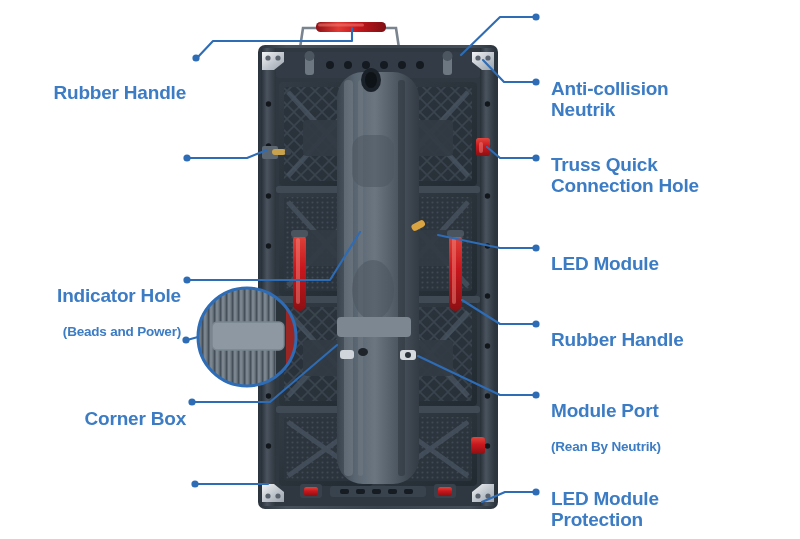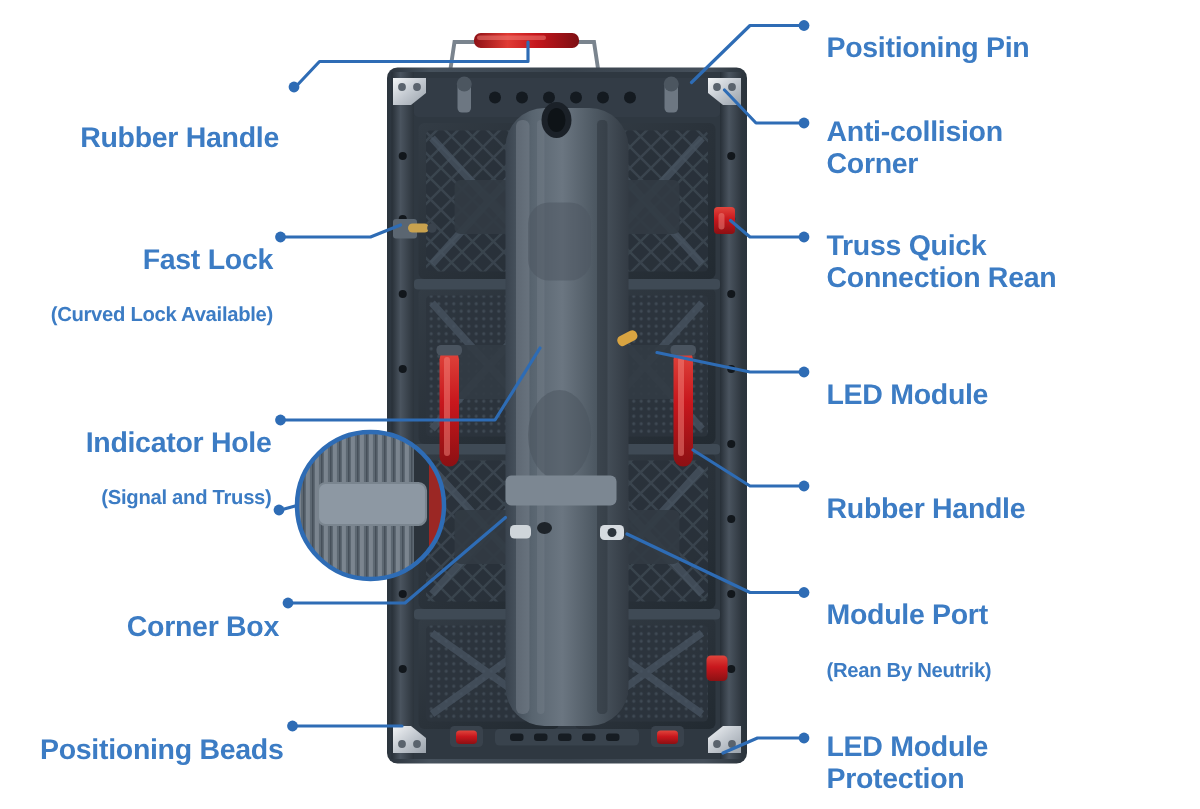--- a/index.html
+++ b/index.html
@@ -343,51 +343,41 @@
       <circle cx="536" cy="324" r="3.6"></circle>
       <circle cx="536" cy="395" r="3.6"></circle>
       <circle cx="536" cy="492" r="3.6"></circle>
     </g>
   </svg>
 
   <div class="label left" style="right:614px;top:66px;">
     <span class="main">Rubber Handle</span>
   </div>
 
-  <div class="label left" style="right:618px;top:147px;">
-    <span class="main">Fast Lock</span>
-    <span class="sub">(Curved Lock Available)</span>
-  </div>
 
   <div class="label left" style="right:619px;top:269px;">
     <span class="main">Indicator Hole</span>
-    <span class="sub">(Signal and Truss)</span>
+    <span class="sub">(Beads and Power)</span>
   </div>
 
 
   <div class="label left" style="right:614px;top:392px;">
     <span class="main">Corner Box</span>
   </div>
 
-  <div class="label left" style="right:611px;top:474px;">
-    <span class="main">Positioning Beads</span>
-  </div>
-
-  <div class="label right" style="left:551px;top:6px;">
-    <span class="main">Positioning Pin</span>
-  </div>
+
 
   <div class="label right" style="left:551px;top:62px;">
     <span class="main">Anti-collision
-Corner</span>
+Neutrik</span>
   </div>
 
   <div class="label right" style="left:551px;top:138px;">
     <span class="main">Truss Quick
-Connection Rean</span>
+Connection Hole</span>
   </div>
 
   <div class="label right" style="left:551px;top:237px;">
     <span class="main">LED Module</span>
   </div>
 
   <div class="label right" style="left:551px;top:313px;">
     <span class="main">Rubber Handle</span>
   </div>
 

